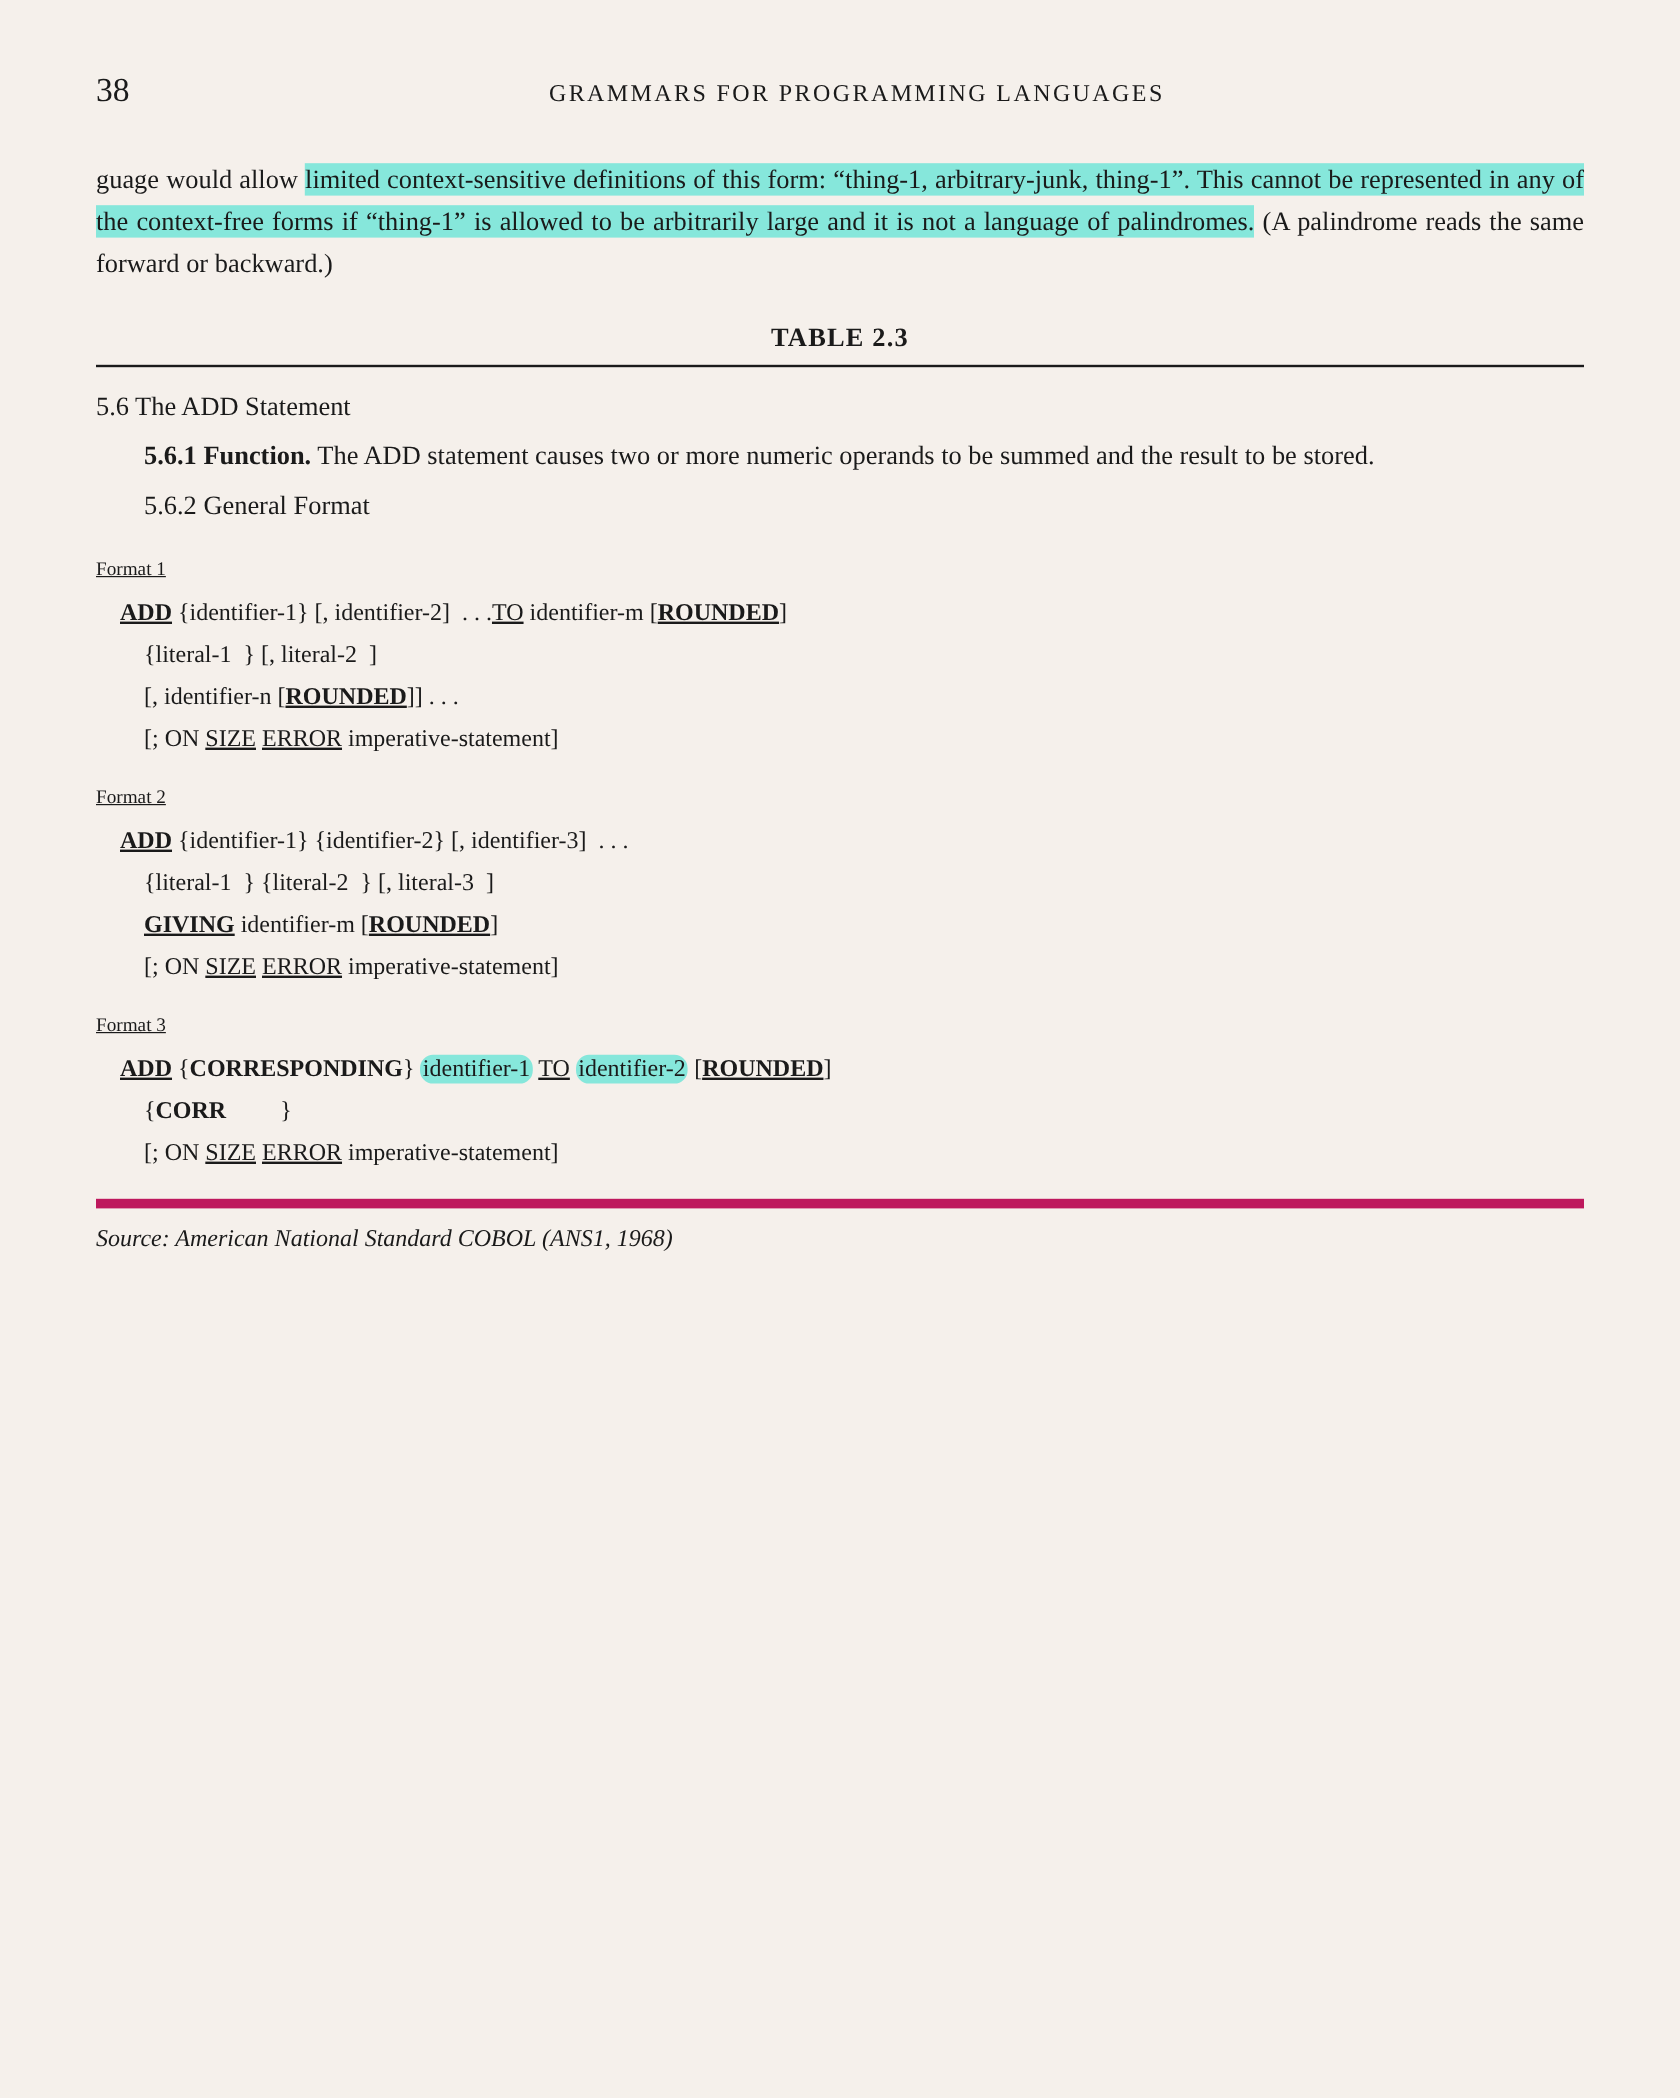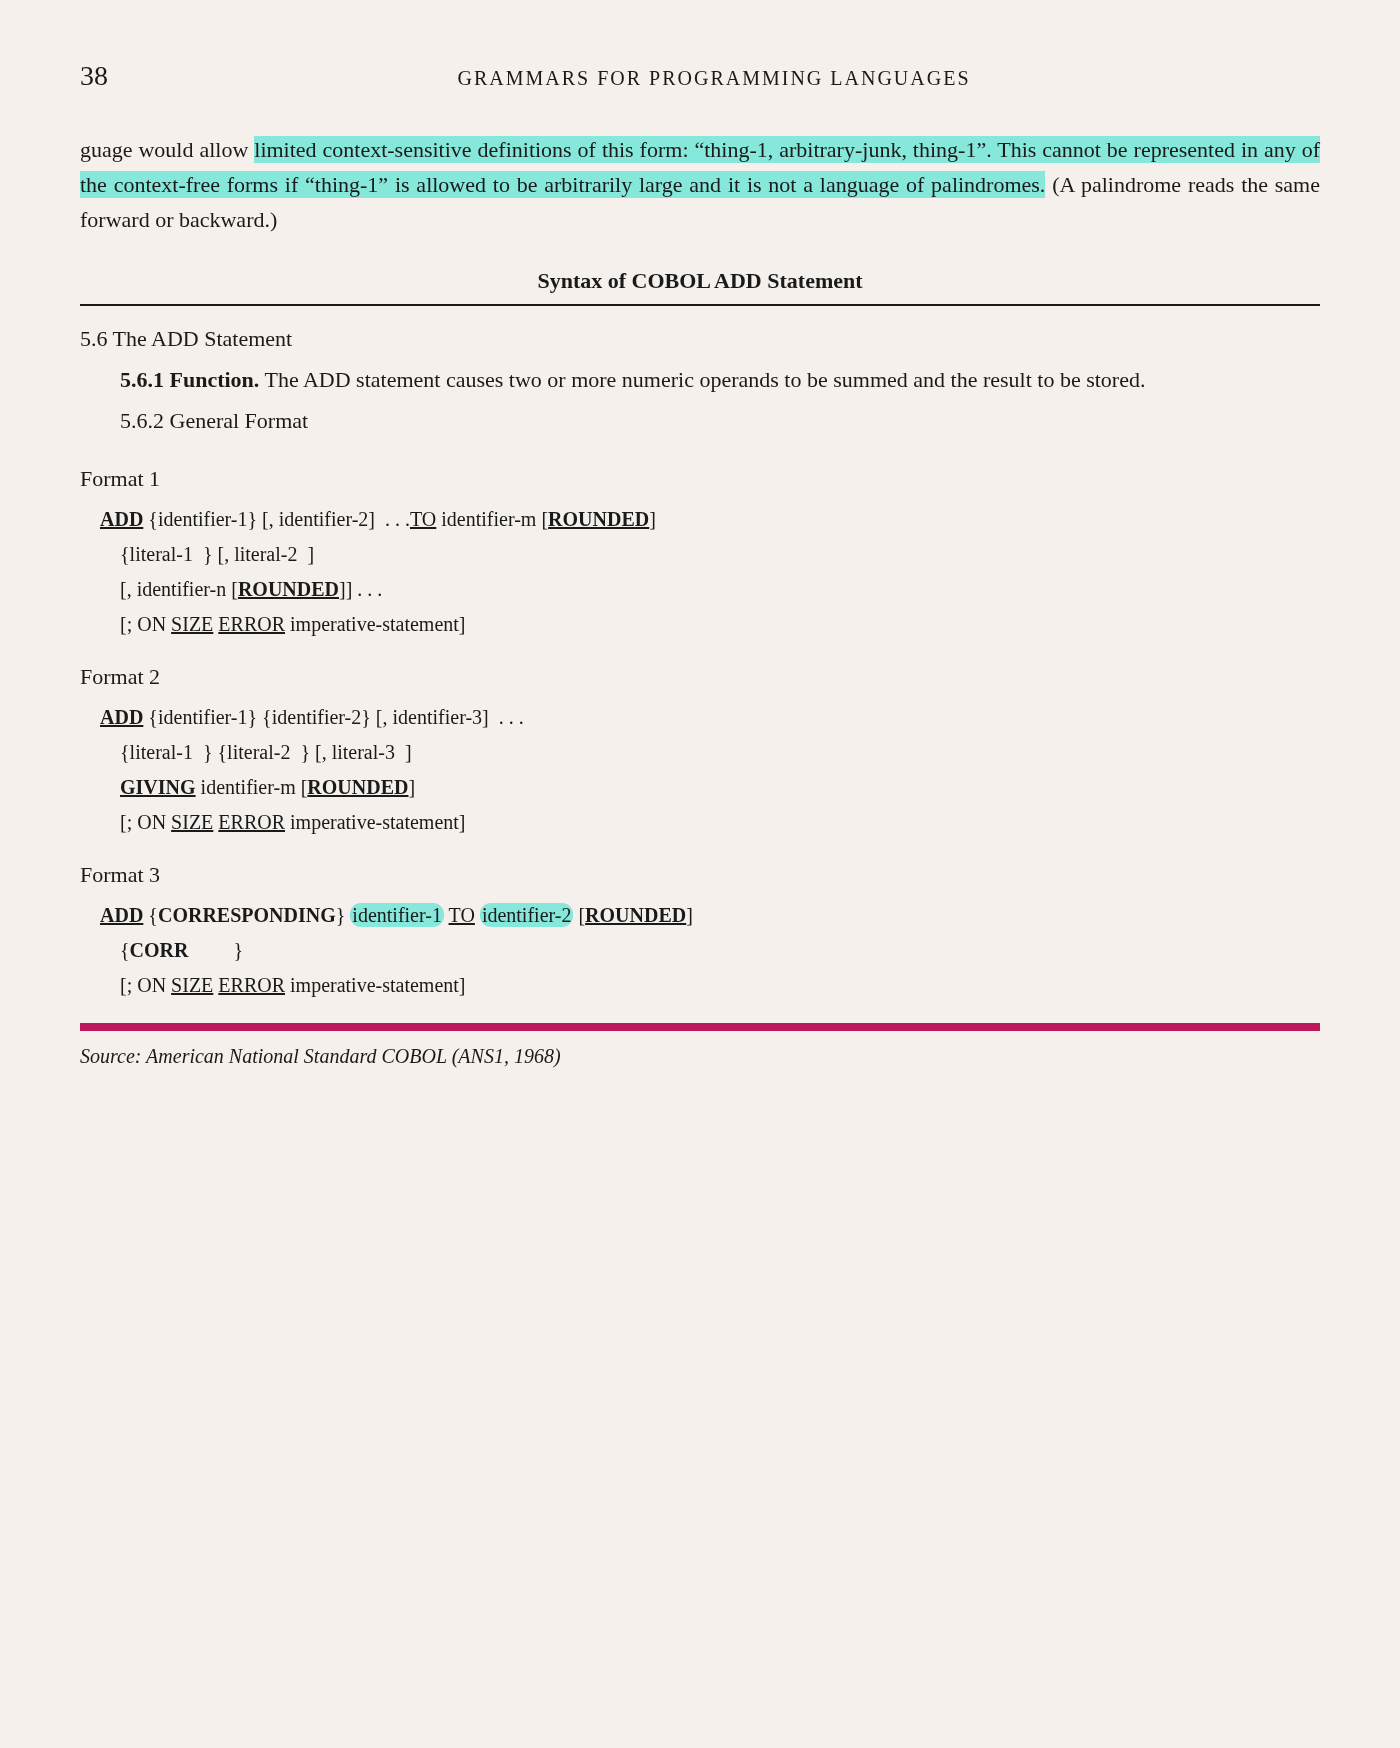--- a/index.html
+++ b/index.html
@@ -77,21 +77,22 @@
     }
 
     .section-body {
       font-size: 22px;
       line-height: 1.6;
       text-align: justify;
       margin-bottom: 6px;
     }
 
     .format-label {
-      font-size: 22px;
+      font-size: 16px;
+      text-decoration: underline;
       margin: 22px 0 10px 0;
       display: inline-block;
     }
 
     .highlight-cyan-inline {
       background-color: rgba(0, 220, 200, 0.45);
       padding: 1px 2px;
       border-radius: 11px;
     }
 
@@ -126,21 +127,21 @@
 
 <p class="intro-text">
   guage would allow <span class="highlight-cyan">limited context-sensitive definitions of this form:
   “thing-1, arbitrary-junk, thing-1”. This cannot be represented in any of
   the context-free forms if “thing-1” is allowed to be arbitrarily large and
   it is not a language of palindromes.</span> (A palindrome reads the same forward
   or backward.)
 </p>
 
 <div class="table-header">
-  <div class="table-title-line2">Syntax of COBOL ADD Statement</div>
+  <div class="table-title-line1">TABLE 2.3</div>
 </div>
 
 <div class="table-outer">
 
   
   <div class="section-label">5.6 The ADD Statement</div>
   <div class="section-body indent1">
     <b>5.6.1 Function.</b><span> The ADD statement causes two or more numeric operands to be summed and the result to be stored.</span>
   </div>
   <div class="section-body indent1">5.6.2 General Format</div>

